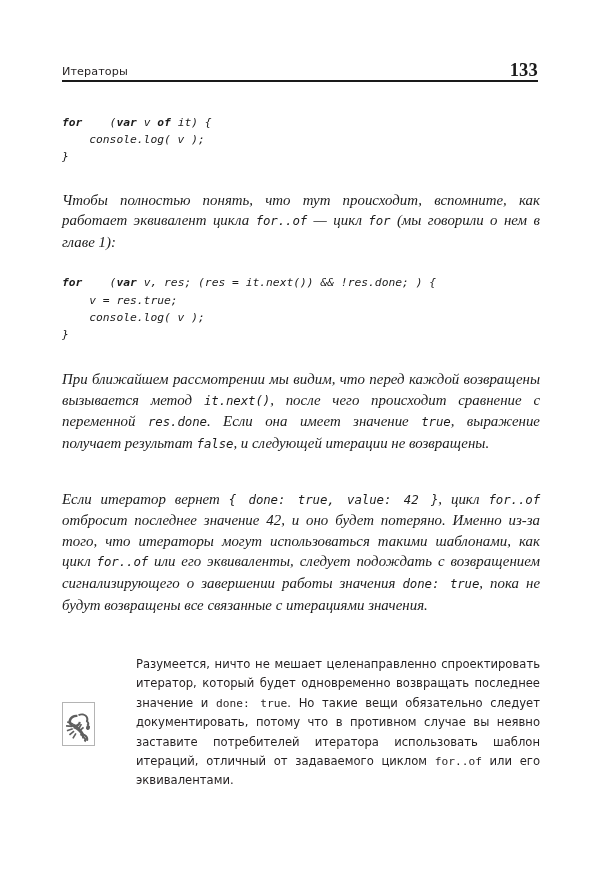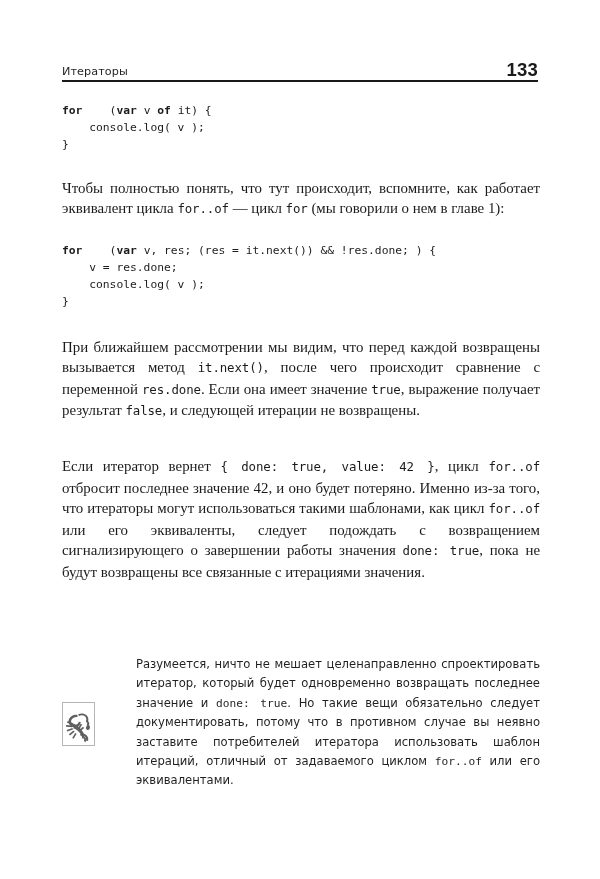--- a/index.html
+++ b/index.html
@@ -38,41 +38,42 @@
     bottom: 2px;
     font-family: "DejaVu Sans", sans-serif;
     font-size: 11.2px;
     letter-spacing: 0.1px;
     color: #231f20;
   }
   .running-head-folio {
     position: absolute;
     right: 0;
     bottom: -1px;
-    font-family: Liberation Sans, sans-serif;
+    font-family: Liberation Serif, serif;
     font-weight: bold;
     font-size: 18.5px;
     letter-spacing: 0.2px;
     color: #1a1a1a;
   }
   .header-rule {
     position: absolute;
     left: 62px;
     top: 80px;
     width: 476px;
     height: 1.6px;
     background: #1a1a1a;
   }
 
   
   .content {
     position: absolute;
     left: 62px;
-    top: 96px;
+    top: 108px;
     width: 478px;
+    font-style: italic;
   }
 
   
   .code-block {
     font-family: "DejaVu Sans Mono", monospace;
     font-size: 11.3px;
     line-height: 17.2px;
     color: #1c1c1c;
     white-space: pre;
     margin: 0;
@@ -157,21 +158,21 @@
 <span>    console.log( v );</span>
 <span>}</span></pre>
 
     <div class="gap-after-code-1"></div>
 
     <p class="body"><span>Чтобы полностью понять, что тут происходит, вспомните, как работает эквивалент цикла </span><code>for..of</code><span> — цикл </span><code>for</code><span> (мы говорили о нем в главе 1):</span></p>
 
     <div class="gap-before-code-2"></div>
 
     <pre class="code-block code-2"><span class="kw">for</span><span>    (</span><span class="kw">var</span><span> v, res; (res = it.next()) &amp;&amp; !res.done; ) {</span>
-<span>    v = res.done;</span>
+<span>    v = res.true;</span>
 <span>    console.log( v );</span>
 <span>}</span></pre>
 
     <div class="gap-after-code-2"></div>
 
     <p class="body"><span>При ближайшем рассмотрении мы видим, что перед каждой возвращены вызывается метод </span><code>it.next()</code><span>, после чего происходит сравнение с переменной </span><code>res.done</code><span>. Если она имеет значение </span><code>true</code><span>, выражение получает результат </span><code>false</code><span>, и следующей итерации не возвращены.</span></p>
 
     <div class="gap-para"></div>
 
 

